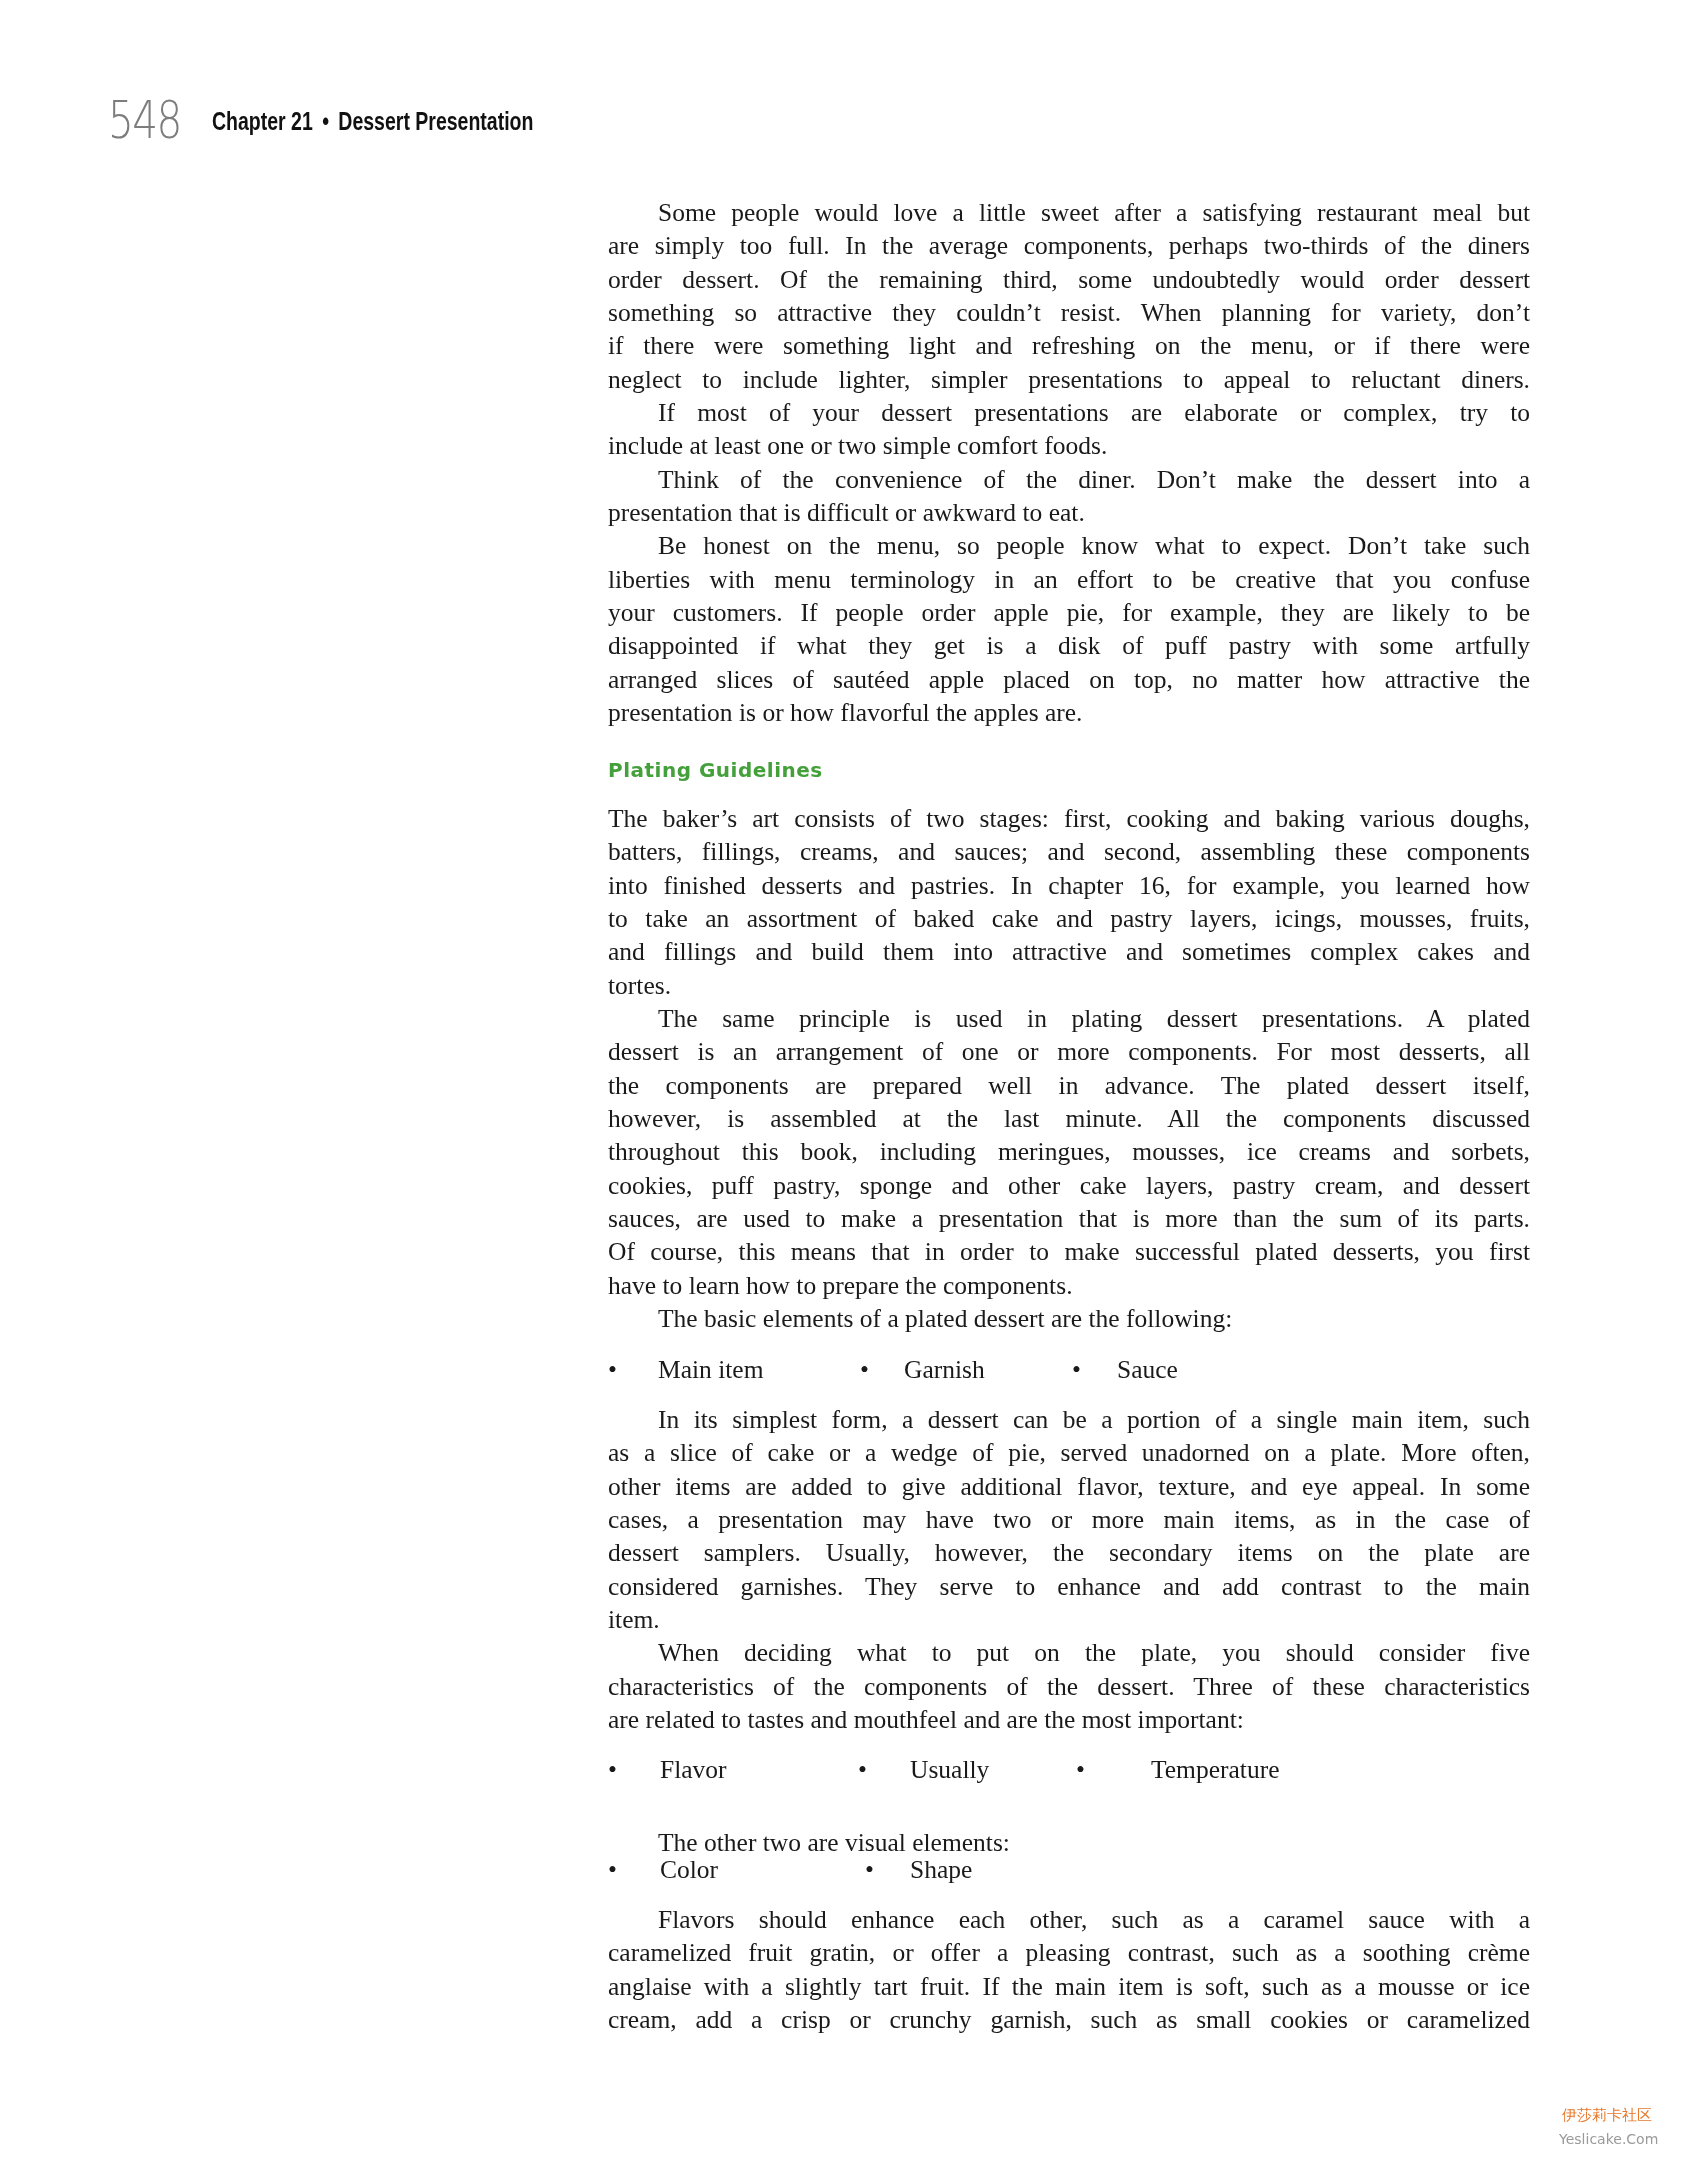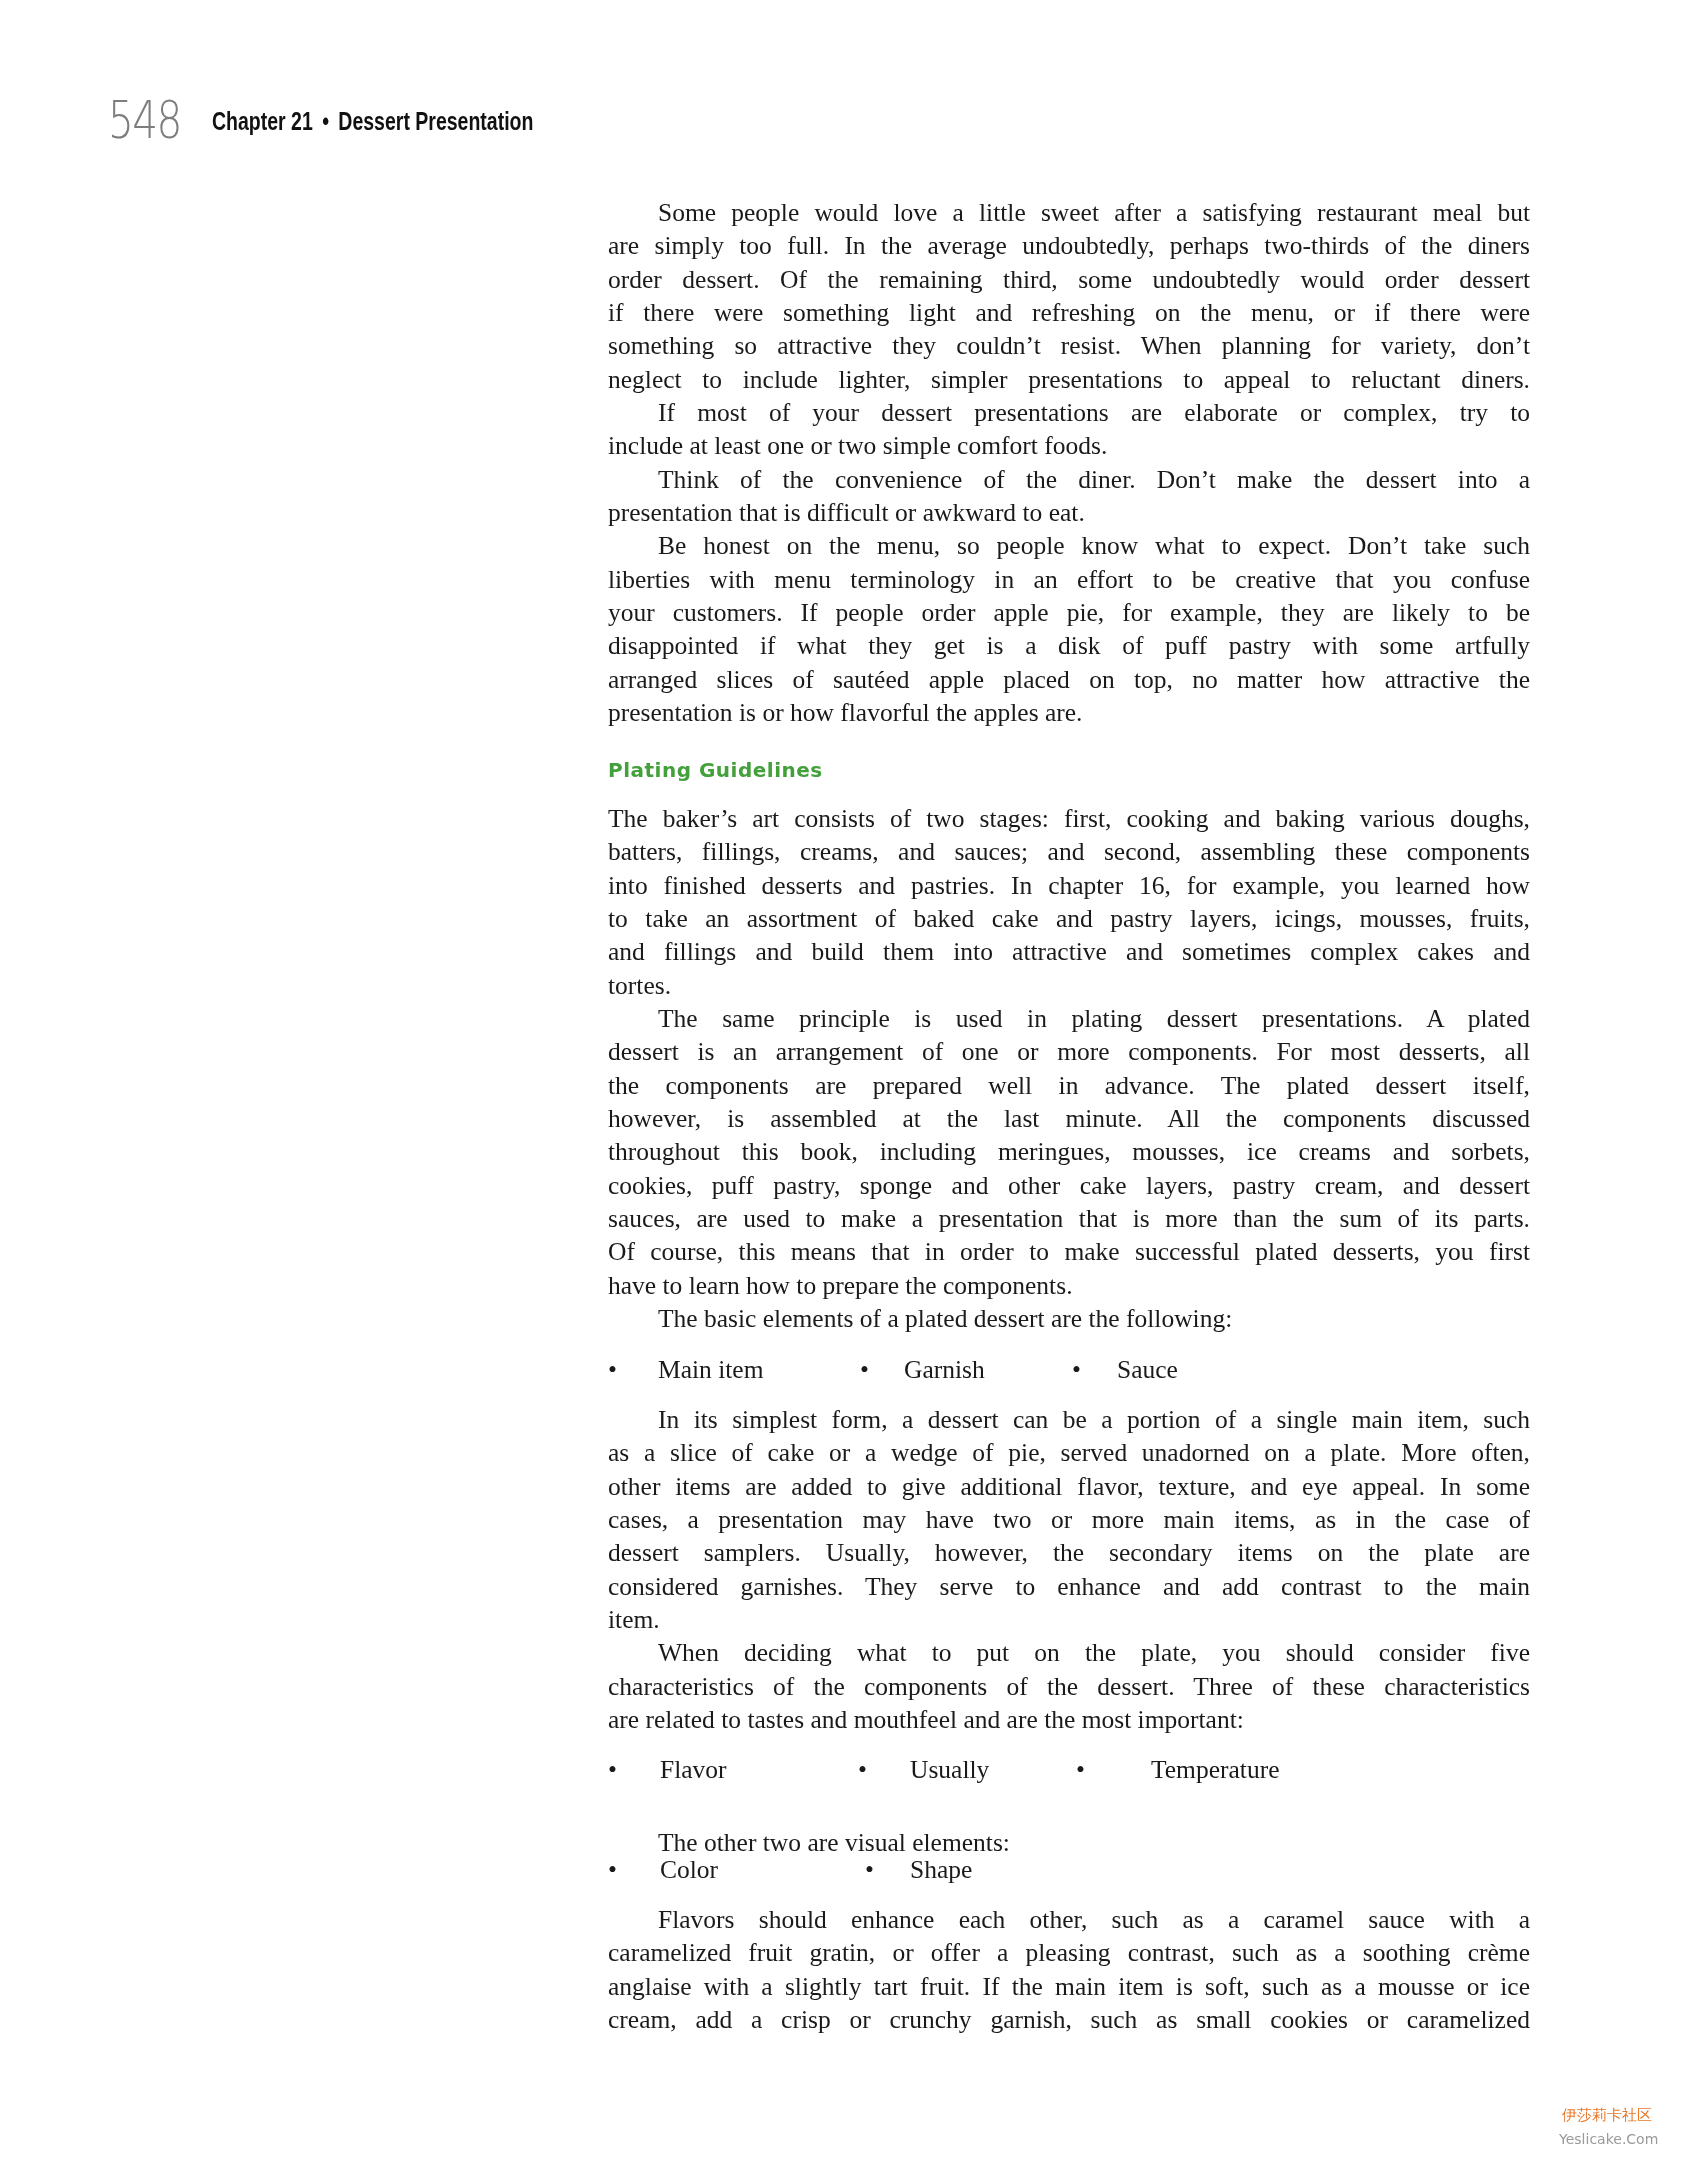--- a/index.html
+++ b/index.html
@@ -20,24 +20,24 @@
 </head>
 <body>
 
 <div class="page-num">548</div>
 <div class="running-head">
   <span>Chapter 21</span><span class="dot">•</span><span>Dessert Presentation</span>
 </div>
 
 <div class="block" style="top:196px;">
   <div class="line j indent">Some people would love a little sweet after a satisfying restaurant meal but</div>
-  <div class="line j">are simply too full. In the average undoubtedly, perhaps two-thirds of the diners</div>
+  <div class="line j">are simply too full. In the average components, perhaps two-thirds of the diners</div>
   <div class="line j">order dessert. Of the remaining third, some undoubtedly would order dessert</div>
+  <div class="line j">something so attractive they couldn’t resist. When planning for variety, don’t</div>
   <div class="line j">if there were something light and refreshing on the menu, or if there were</div>
-  <div class="line j">something so attractive they couldn’t resist. When planning for variety, don’t</div>
   <div class="line j">neglect to include lighter, simpler presentations to appeal to reluctant diners.</div>
   <div class="line j indent">If most of your dessert presentations are elaborate or complex, try to</div>
   <div class="line">include at least one or two simple comfort foods.</div>
   <div class="line j indent">Think of the convenience of the diner. Don’t make the dessert into a</div>
   <div class="line">presentation that is difficult or awkward to eat.</div>
   <div class="line j indent">Be honest on the menu, so people know what to expect. Don’t take such</div>
   <div class="line j">liberties with menu terminology in an effort to be creative that you confuse</div>
   <div class="line j">your customers. If people order apple pie, for example, they are likely to be</div>
   <div class="line j">disappointed if what they get is a disk of puff pastry with some artfully</div>
   <div class="line j">arranged slices of sautéed apple placed on top, no matter how attractive the</div>

